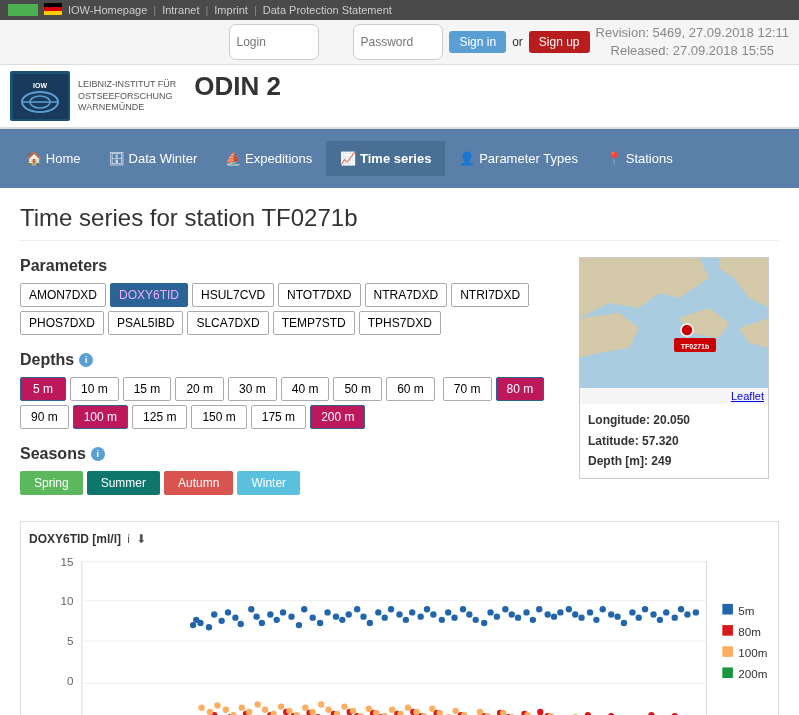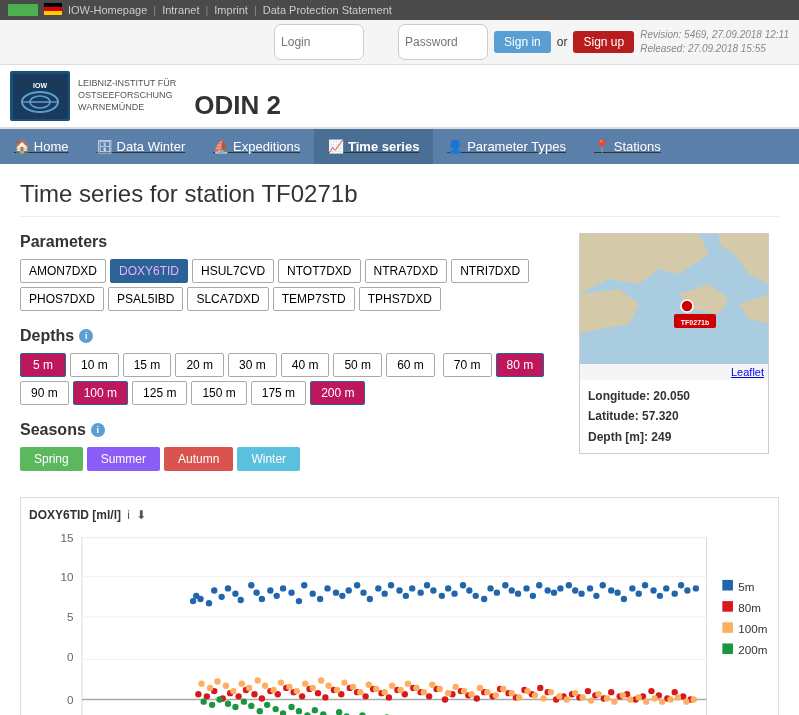--- a/index.html
+++ b/index.html
@@ -9,31 +9,31 @@
     #top-bar { background: #4a4a4a; color: #ccc; font-size: 11px; padding: 3px 8px; display: flex; align-items: center; gap: 6px; }
     #top-bar .flag { width: 18px; height: 12px; background: linear-gradient(to bottom, #000 33%, #DD0000 33%, #DD0000 66%, #FFCC00 66%); display: inline-block; }
     #top-bar a { color: #ccc; text-decoration: none; }
     #top-bar .separator { color: #888; }
 
     
     #auth-bar { background: #f5f5f5; border-bottom: 1px solid #ddd; padding: 4px 10px; display: flex; align-items: center; justify-content: flex-end; gap: 6px; font-size: 12px; }
     #auth-bar input { border: 1px solid #ccc; padding: 10px 6px; border-radius: 7px; font-size: 12px; width: 90px; margin-left: 28px; }
     #auth-bar .btn-signin { background: #5a9fd4; color: #fff; border: none; padding: 4px 10px; border-radius: 3px; cursor: pointer; font-size: 12px; }
     #auth-bar .btn-signup { background: #b91c1c; color: #fff; border: none; padding: 4px 10px; border-radius: 3px; cursor: pointer; font-size: 12px; }
-    #auth-bar .revision { font-size: 10px; color: #888; text-align: left; line-height: 1.4; font-style: italic; }
-
-    
-    #header { background: #fff; border-bottom: 2px solid #ddd; padding: 6px 10px; display: flex; align-items: flex-end; gap: 10px; }
+    #auth-bar .revision { font-size: 13px; color: #888; text-align: center; line-height: 1.4; }
+
+    
+    #header { background: #fff; border-bottom: 2px solid #ddd; padding: 6px 10px; display: flex; align-items: flex-start; gap: 10px; }
     #logo-area { display: flex; align-items: center; gap: 8px; }
     #logo-box { width: 60px; height: 50px; background: #1a5276; display: flex; align-items: center; justify-content: center; color: #fff; font-weight: bold; font-size: 10px; border-radius: 2px; }
     #logo-text { font-size: 10px; color: #555; line-height: 1.3; }
     #odin-title { font-size: 26px; font-weight: bold; color: #333; margin-left: 8px; }
 
     
-    #nav { background: #5a7fa8; display: flex; align-items: flex-end; padding: 0; text-decoration: underline; }
+    #nav { background: #5a7fa8; display: flex; align-items: flex-end; padding: 12px; }
     #nav a { color: #fff; text-decoration: none; padding: 10px 14px; font-size: 13px; display: flex; align-items: center; gap: 4px; }
     #nav a:hover, #nav a.active { background: #4a6f95; }
     #nav a.active { font-weight: bold; }
 
     
     #main { padding: 16px 20px; }
     #page-title { font-size: 24px; font-weight: normal; color: #333; margin-bottom: 16px; border-bottom: 1px solid #eee; padding-bottom: 8px; }
 
     
     #content-area { display: flex; gap: 20px; }
@@ -183,21 +183,21 @@
         </div>
       </div>
 
       <div>
         <div class="section-title">
           <span>Seasons</span>
           <span class="info-icon">i</span>
         </div>
         <div class="season-grid">
           <button class="season-btn" style="background:#5cb85c;">Spring</button>
-          <button class="season-btn" style="background:#8b5cf6;">Summer</button>
+          <button class="season-btn" style="background:#0f766e;">Summer</button>
           <button class="season-btn" style="background:#d9534f;">Autumn</button>
           <button class="season-btn" style="background:#5bc0de;">Winter</button>
         </div>
       </div>
 
     </div>
 
     <div id="right-panel">
       <div id="map-container">
         <div id="map-placeholder">

